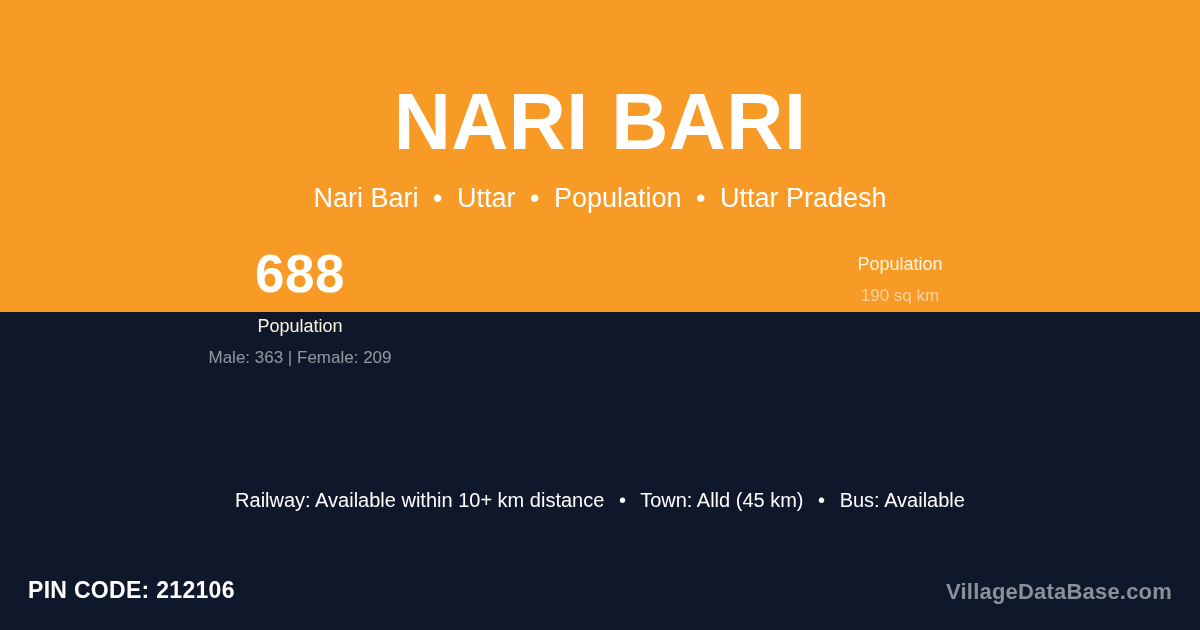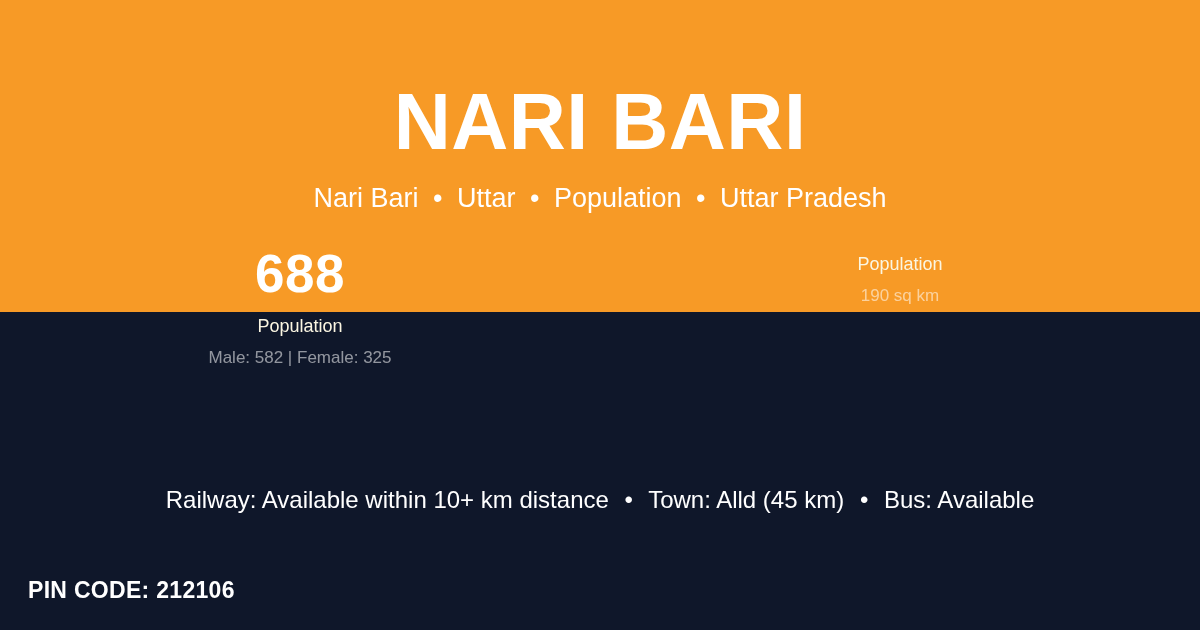--- a/index.html
+++ b/index.html
@@ -95,21 +95,21 @@
     line-height: 20px;
     color: rgba(255,255,255,0.55);
   }
   
   .facilities {
     position: absolute;
     left: 0;
     top: 484px;
     width: 1200px;
     text-align: center;
-    font-size: 24px;
+    font-size: 20px;
     font-weight: 400;
     line-height: 32px;
     color: #ffffff;
   }
   .facilities .dot {
     padding: 0 9px;
   }
   
   .footer-pin {
     position: absolute;
@@ -151,35 +151,36 @@
       <span class="sep">•</span>
       <span>Uttar Pradesh</span>
     </div>
   </div>
 
   <div class="stats-row">
 
     <div class="stat">
       <div class="stat-value">688</div>
       <div class="stat-label">Population</div>
-      <div class="stat-sub">Male: 582 | Female: 325</div>
+      <div class="stat-sub">Male: 363 | Female: 209</div>
     </div>
 
     <div class="stat">
       <div class="stat-label">Population</div>
       <div class="stat-sub">190 sq km</div>
     </div>
 
 
   </div>
 
   <div class="facilities">
     <span>Railway: Available within 10+ km distance</span>
     <span class="dot">•</span>
     <span>Town: Alld (45 km)</span>
     <span class="dot">•</span>
     <span>Bus: Available</span>
   </div>
 
   <div class="footer-pin">PIN CODE: 212106</div>
 
+  <div class="footer-brand">VillageDataBase.com</div>
 
 </div>
 
 </body></html>

